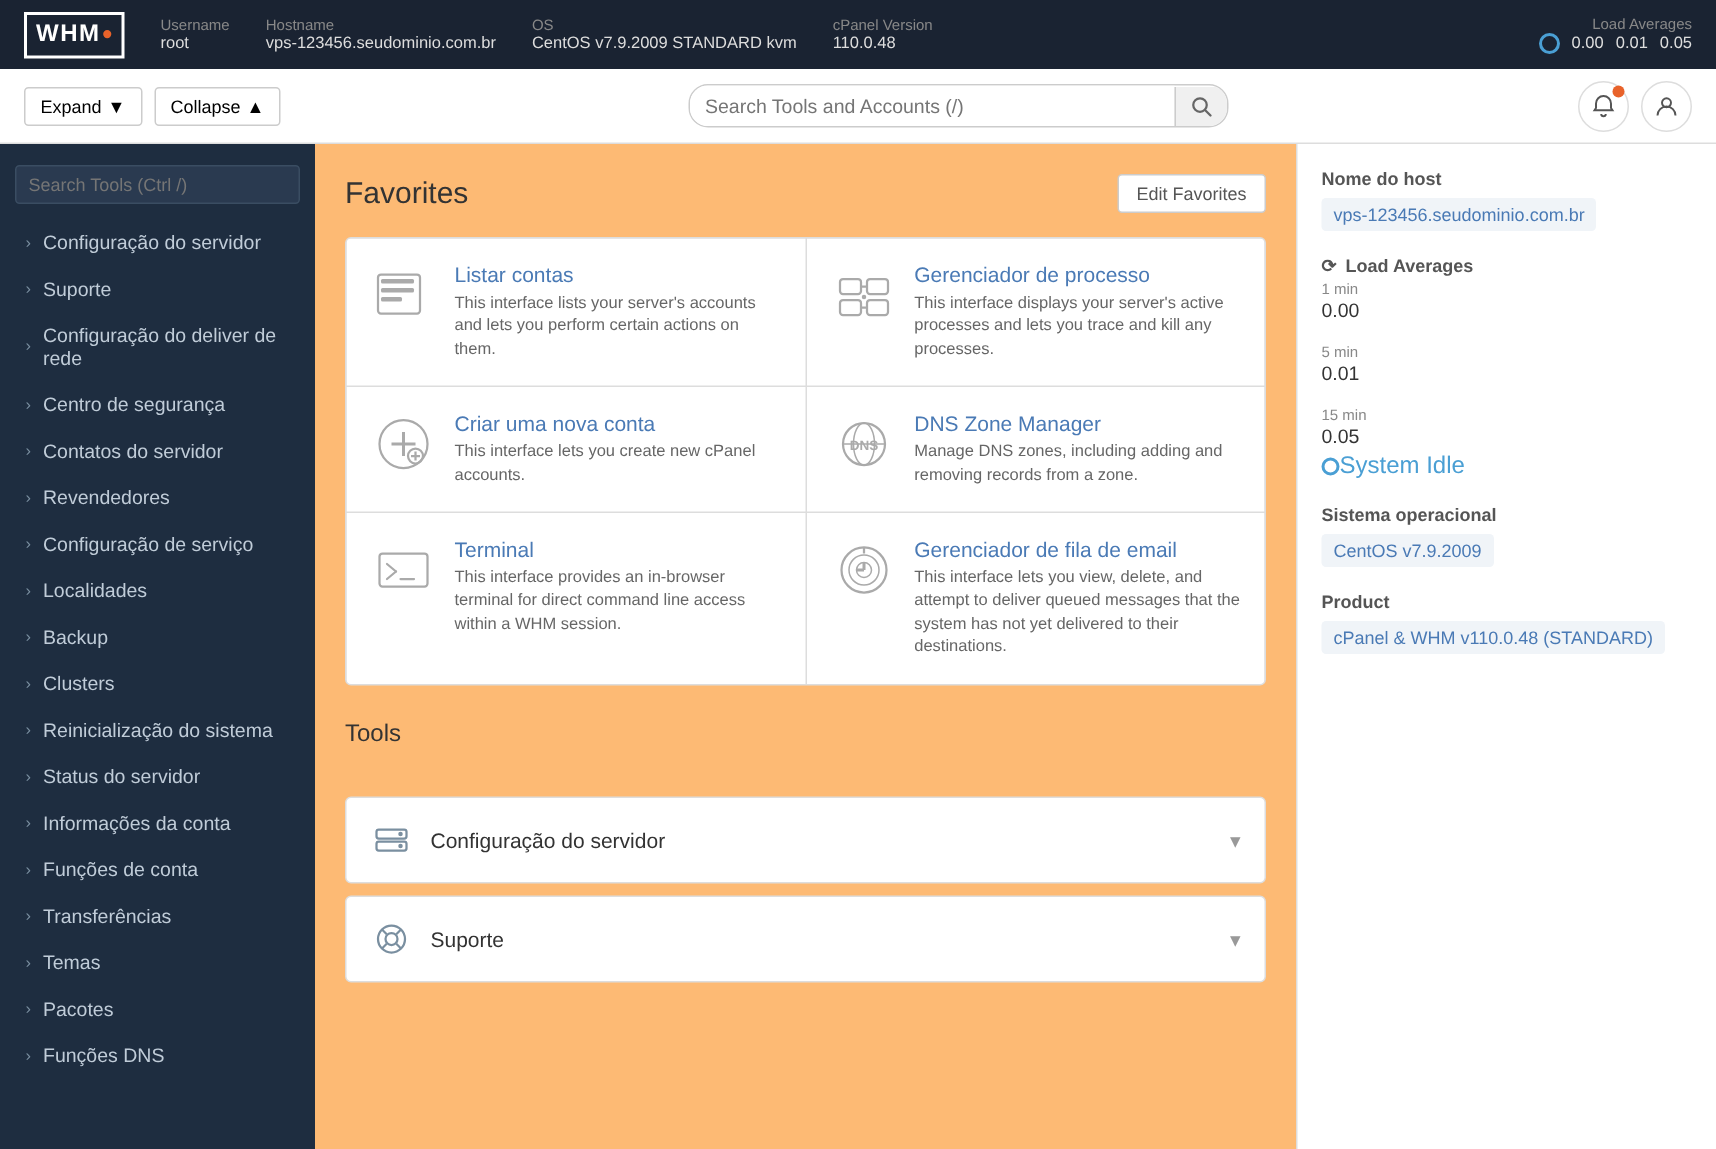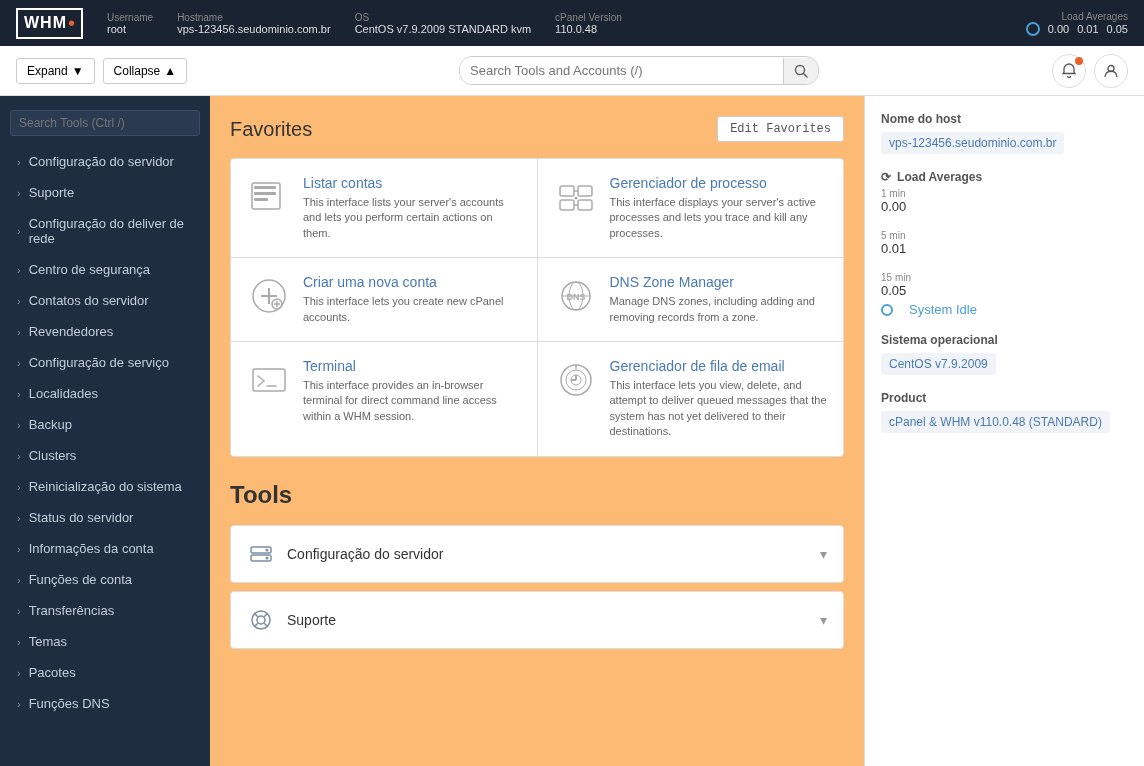--- a/index.html
+++ b/index.html
@@ -220,21 +220,20 @@
       color: #333;
     }
     .btn-edit-favorites {
       border: 1px solid #ccc;
       background: #fff;
       padding: 5px 12px;
       border-radius: 3px;
       cursor: pointer;
       font-size: 12px;
       color: #555;
-      font-family: Liberation Mono, monospace;
     }
     .favorites-grid {
       display: grid;
       grid-template-columns: 1fr 1fr;
       gap: 1px;
       background: #ddd;
       border: 1px solid #ddd;
       border-radius: 4px;
       overflow: hidden;
       margin-bottom: 24px;
@@ -259,24 +258,24 @@
       margin-bottom: 4px;
     }
     .fav-card-content p {
       font-size: 11px;
       color: #666;
       line-height: 1.4;
     }
 
     
     .tools-title {
-      font-size: 24px;
-      font-weight: bold;
+      font-size: 16px;
+      font-weight: normal;
       color: #333;
-      margin-bottom: 16px;
+      margin-bottom: 32px;
     }
     .tool-row {
       background: #fff;
       border: 1px solid #ddd;
       border-radius: 4px;
       margin-bottom: 8px;
       padding: 14px 16px;
       display: flex;
       align-items: center;
       justify-content: space-between;
@@ -360,22 +359,22 @@
       font-size: 10px;
       color: #888;
     }
     .load-avg-col .val {
       font-size: 13px;
       color: #333;
     }
     .system-idle {
       display: flex;
       align-items: center;
-      gap: 16px;
-      font-size: 13px;
+      gap: 0;
+      font-size: 16px;
       color: #4a9fd4;
       margin-top: 4px;
     }
     .idle-icon {
       width: 12px; height: 12px;
       border: 2px solid #4a9fd4;
       border-radius: 50%;
     }
 
     

